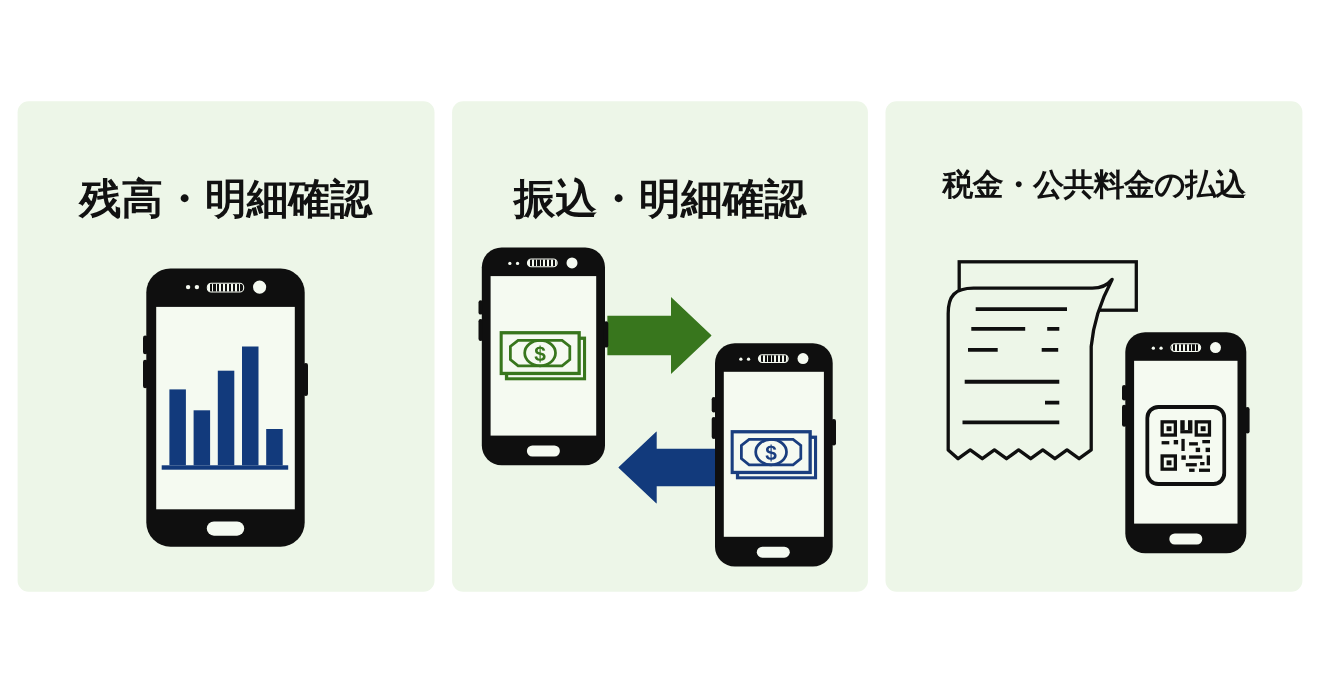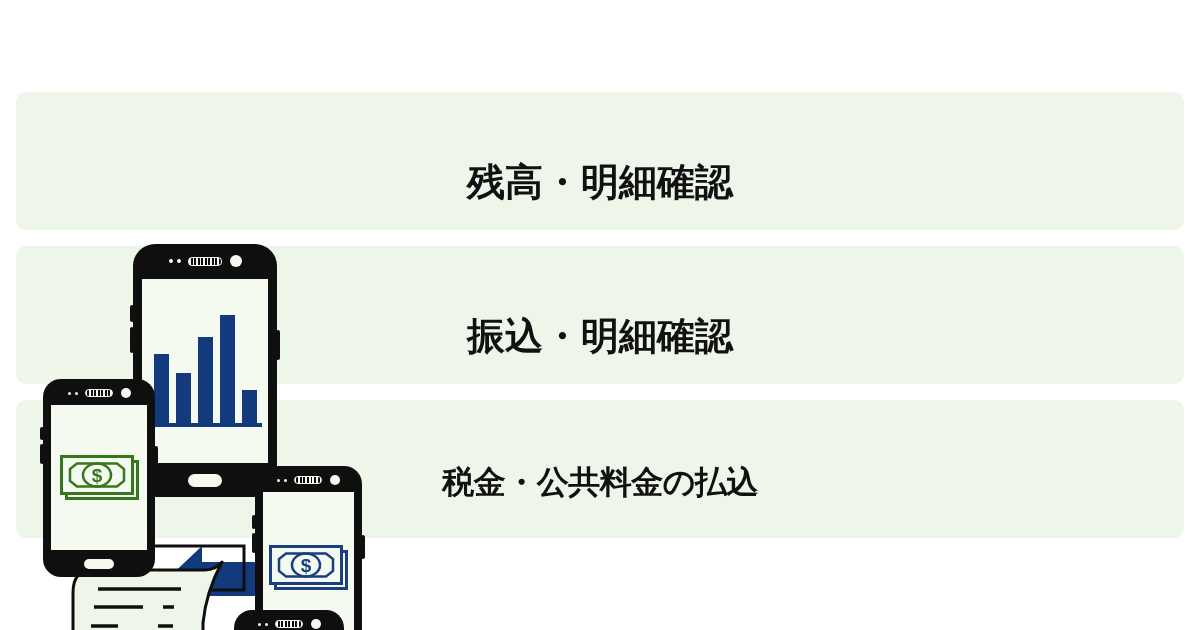--- a/index.html
+++ b/index.html
@@ -1,22 +1,22 @@
 <!DOCTYPE html>
 <html><head>
 <meta charset="utf-8">
 <style>
   html,body{margin:0;padding:0;background:#ffffff;}
   .canvas{position:relative;width:1200px;height:630px;background:#ffffff;overflow:hidden;
           font-family:"Liberation Sans","DejaVu Sans",sans-serif;}
-  .panel-row{position:absolute;left:16px;right:16px;top:92px;height:446px;display:flex;gap:16px;flex-direction:column;}
+  .panel-row{position:absolute;left:16px;right:16px;top:92px;height:446px;display:flex;gap:16px;}
   .panel{position:relative;flex:1;background:#edf6e8;border-radius:10px;}
   .panel-title{position:absolute;top:36px;left:0;right:0;text-align:center;
                font-size:38px;line-height:1.2;font-weight:700;color:#111111;white-space:nowrap;}
-  .panel-title.tight{font-size:32px;letter-spacing:-0.5px;}
+  .panel-title.tight{font-size:28px;letter-spacing:-0.5px;}
 
   
   .phone{position:absolute;background:#0f0f0f;border-radius:18px;z-index:2;}
   .phone .screen{position:absolute;left:8px;right:8px;top:26px;bottom:27px;background:#f5faf1;
                  display:flex;align-items:center;justify-content:center;}
   .phone.big{border-radius:22px;}
   .phone.big .screen{left:9px;right:9px;top:35px;bottom:34px;}
   .topbar{position:absolute;left:0;right:0;top:8px;height:12px;display:flex;align-items:center;justify-content:center;}
   .phone.big .topbar{top:10px;height:14px;}
   .dot{width:3px;height:3px;border-radius:50%;background:#f5faf1;margin-right:4px;}

